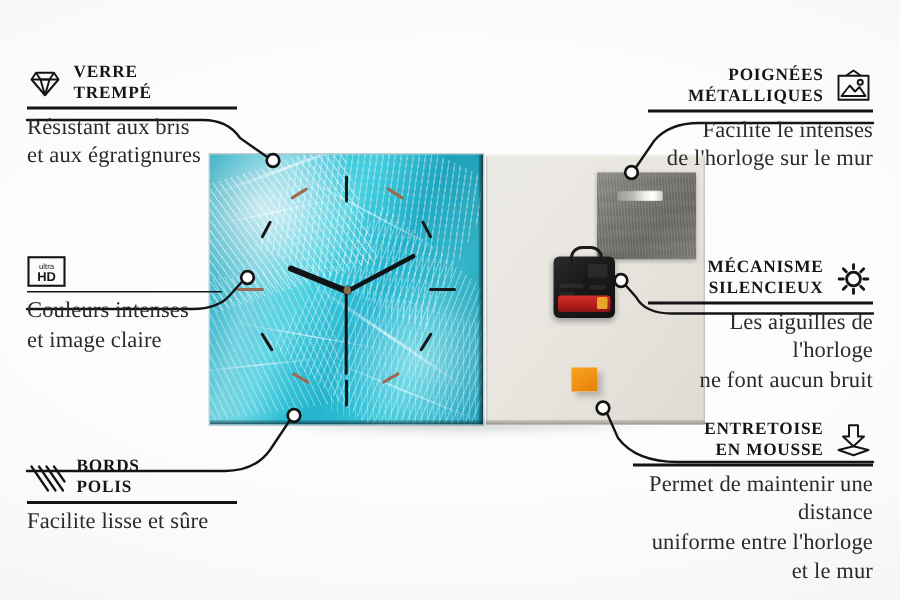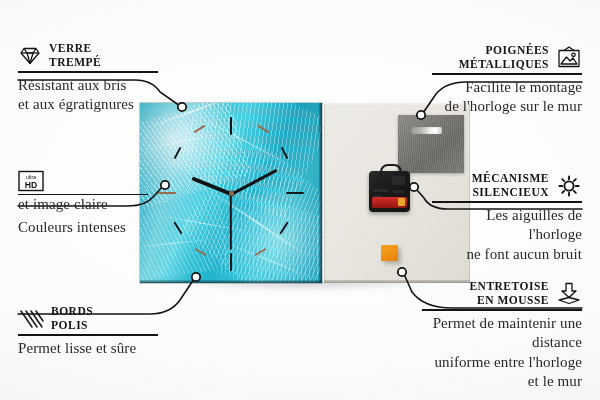--- a/index.html
+++ b/index.html
@@ -270,64 +270,64 @@
     <div class="co-head">
       <span class="ico">
         <svg width="26" height="22" viewBox="0 0 26 22">
           <rect x="1" y="1.5" width="24" height="19" fill="none" stroke="#141414" stroke-width="1.4"></rect>
           <text x="13" y="9" font-family="Liberation Sans, sans-serif" font-size="5.2" text-anchor="middle" fill="#141414">ultra</text>
           <text x="13" y="17.5" font-family="Liberation Sans, sans-serif" font-size="8.6" font-weight="bold" text-anchor="middle" fill="#141414">HD</text>
         </svg>
       </span>
     </div>
     <div class="co-rule" style="width:130px;"></div>
+    <div class="co-sub">Couleurs intenses</div>
     <div class="co-sub" style="margin-top:0;">et image claire</div>
-    <div class="co-sub">Couleurs intenses</div>
   </div>
 
   <div class="callout left" style="left:18px;top:278px;width:140px;margin-top:27px;">
     <div class="co-head">
       <span class="ico">
         <svg width="26" height="22" viewBox="0 0 26 22">
           <g stroke="#141414" stroke-width="1.5" stroke-linecap="round">
             <path d="M3,3 L14,19"></path>
               <path d="M8,3 L19,19"></path>
             <path d="M13,3 L24,19"></path>
               <path d="M18,3 L25,13"></path>
           </g>
         </svg>
       </span>
       <div>
         <div class="co-title">BORDS</div>
         <div class="co-title">POLIS</div>
       </div>
     </div>
     <div class="co-rule" style="width:140px;"></div>
-    <div class="co-sub">Permet lisse et sûre</div>
+    <div class="co-sub">Facilite lisse et sûre</div>
   </div>
 
   <div class="callout right" style="left:432px;top:44px;width:150px;">
     <div class="co-head">
       <div>
         <div class="co-title">POIGNÉES</div>
         <div class="co-title">MÉTALLIQUES</div>
       </div>
       <span class="ico">
         <svg width="26" height="23" viewBox="0 0 26 23">
           <g fill="none" stroke="#141414" stroke-width="1.3" stroke-linejoin="round">
             <path d="M8,4.5 L13,1 L18,4.5"></path>
             <rect x="3" y="4.5" width="20" height="16"></rect>
             <path d="M5,18 L10.5,11 L14,15 L17,12 L21,18 Z"></path>
             <circle cx="17.5" cy="8.8" r="1.7"></circle>
           </g>
         </svg>
       </span>
     </div>
     <div class="co-rule" style="width:150px;"></div>
-    <div class="co-sub">Facilite le montage</div>
+    <div class="co-sub">Facilite le intenses</div>
     <div class="co-sub" style="margin-top:0;">de l'horloge sur le mur</div>
   </div>
 
   <div class="callout right" style="left:422px;top:280px;width:160px;">
     <div class="co-head">
       <div>
         <div class="co-title">ENTRETOISE</div>
         <div class="co-title">EN MOUSSE</div>
       </div>
       <span class="ico">

